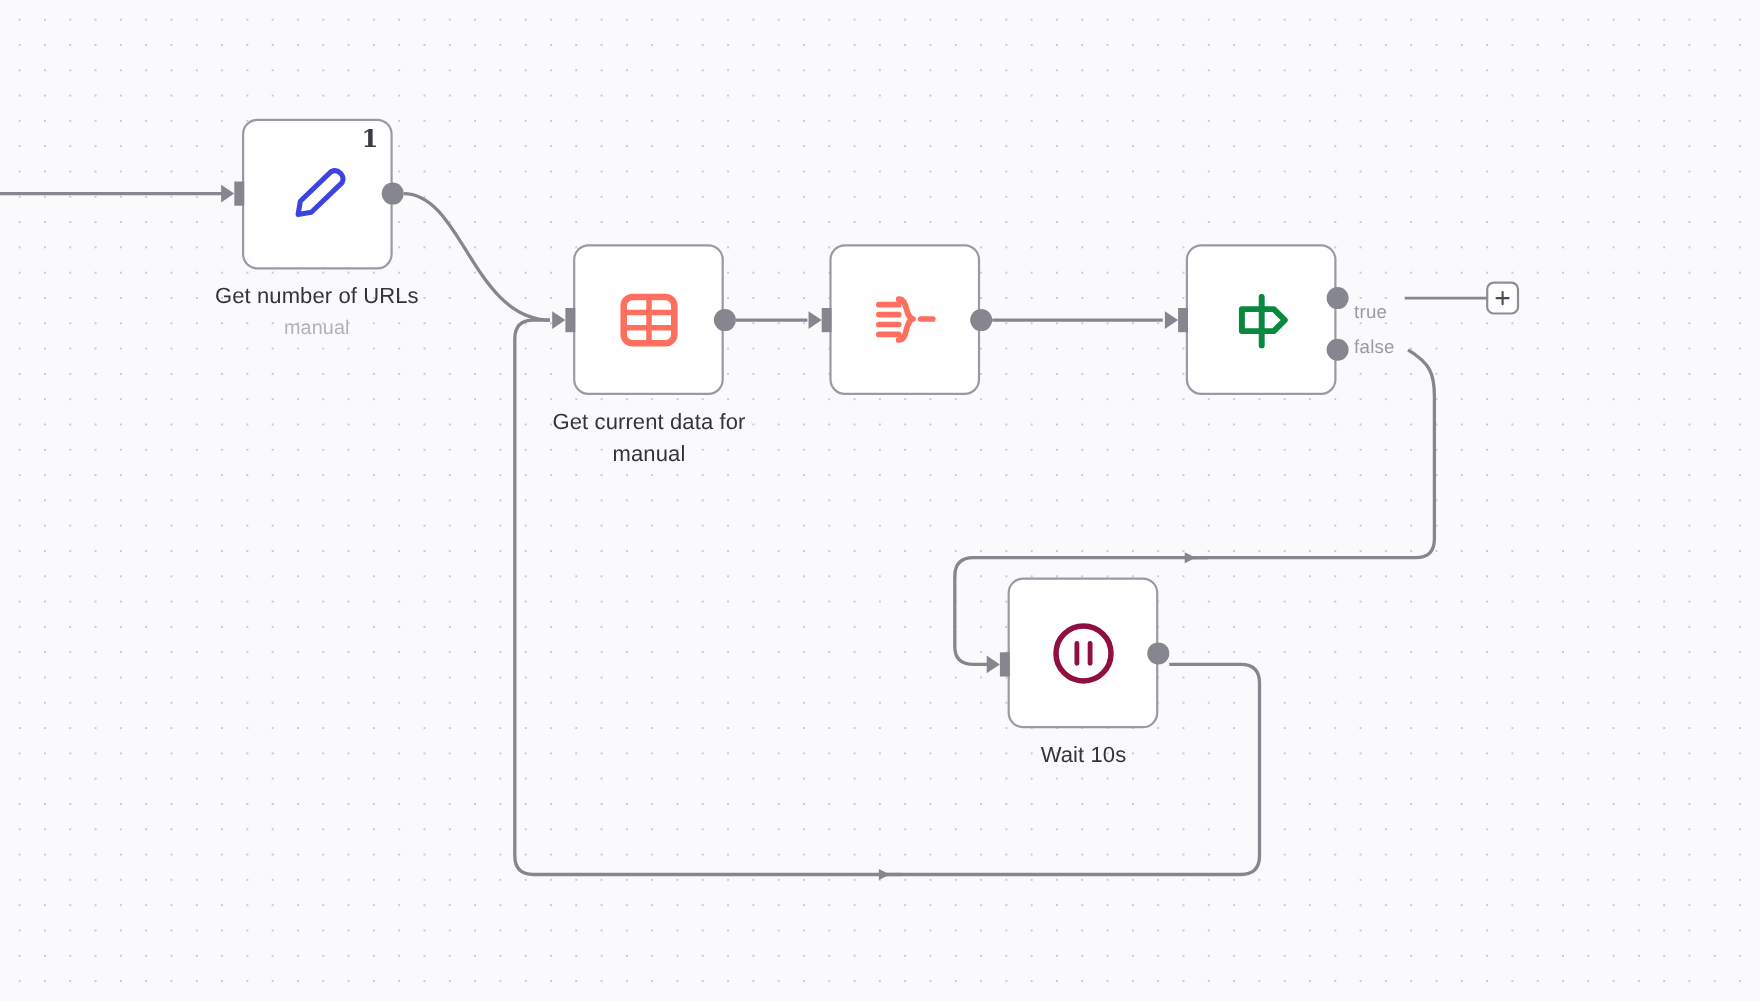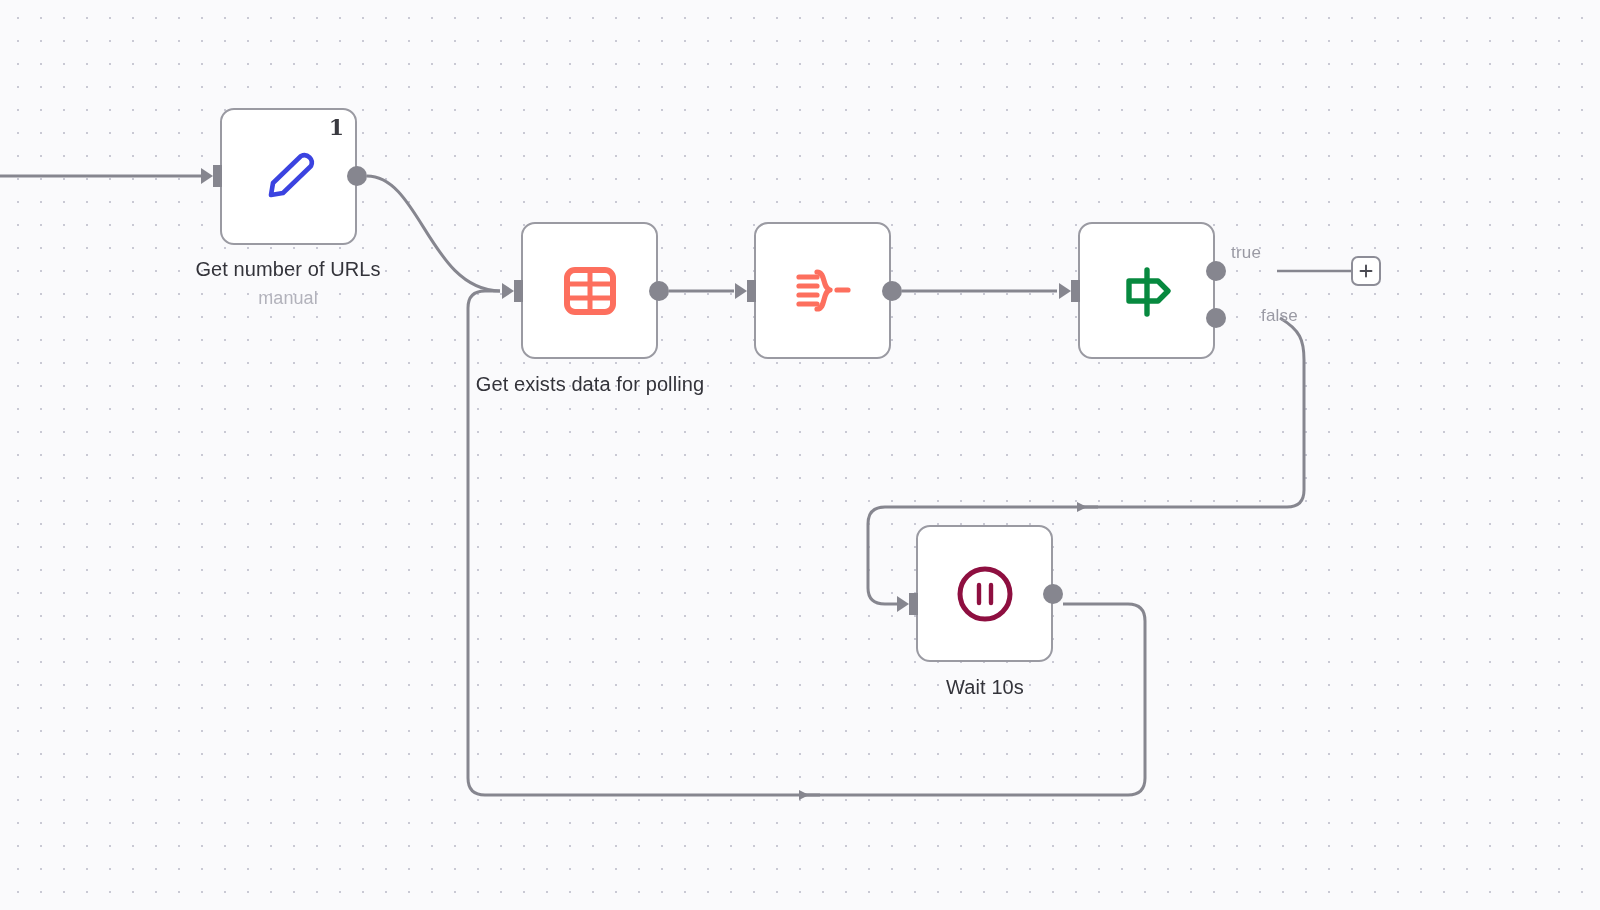--- a/index.html
+++ b/index.html
@@ -178,21 +178,21 @@
       </svg>
     </span>
   </div>
   <span class="port-in" style="left:500px; top:277px;">
     <svg width="26" height="28" viewBox="0 0 26 28">
       <path d="M 2 6 L 14 14 L 2 22 Z" fill="#86868f"></path>
       <rect x="14" y="3" width="9" height="22" fill="#86868f"></rect>
     </svg>
   </span>
   <span class="port-out" style="left:649px; top:281px;"></span>
-  <div class="node-label" style="left:470px; top:370px; width:240px;">Get exists data for polling</div>
+  <div class="node-label" style="left:470px; top:370px; width:240px;">Get current data for manual</div>
 
   <div class="node" style="left:754px; top:222px; width:137px; height:137px;">
     <span class="icon-wrap">
       <svg width="66" height="66" viewBox="0 0 66 66">
         <g stroke="#fd6f5e" stroke-width="5.2" stroke-linecap="round" fill="none">
           <line x1="9" y1="19" x2="27" y2="19"></line>
           <line x1="9" y1="28" x2="27" y2="28"></line>
           <line x1="9" y1="37" x2="27" y2="37"></line>
           <line x1="9" y1="46" x2="27" y2="46"></line>
         </g>
@@ -217,23 +217,23 @@
       </svg>
     </span>
   </div>
   <span class="port-in" style="left:1057px; top:277px;">
     <svg width="26" height="28" viewBox="0 0 26 28">
       <path d="M 2 6 L 14 14 L 2 22 Z" fill="#86868f"></path>
       <rect x="14" y="3" width="9" height="22" fill="#86868f"></rect>
     </svg>
   </span>
   <span class="port-out" style="left:1206px; top:261px;"></span>
-  <span class="port-label" style="left:1231px; top:243px;">true</span>
+  <span class="port-label" style="left:1231px; top:274px;">true</span>
   <span class="port-out" style="left:1206px; top:308px;"></span>
-  <span class="port-label" style="left:1231px; top:306px;margin-left:30px;">false</span>
+  <span class="port-label" style="left:1231px; top:306px;">false</span>
 
   <div class="node" style="left:916px; top:525px; width:137px; height:137px;">
     <span class="icon-wrap">
       <svg width="66" height="66" viewBox="0 0 66 66">
         <circle cx="33" cy="33" r="25" fill="none" stroke="#8e0f40" stroke-width="5"></circle>
         <line x1="27" y1="24" x2="27" y2="42" stroke="#8e0f40" stroke-width="4.4" stroke-linecap="round"></line>
         <line x1="39" y1="24" x2="39" y2="42" stroke="#8e0f40" stroke-width="4.4" stroke-linecap="round"></line>
       </svg>
     </span>
   </div>

